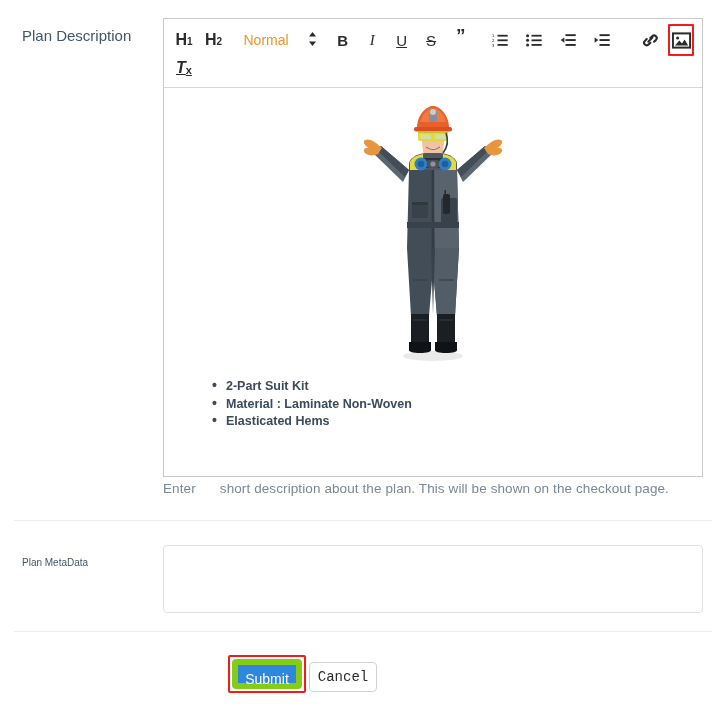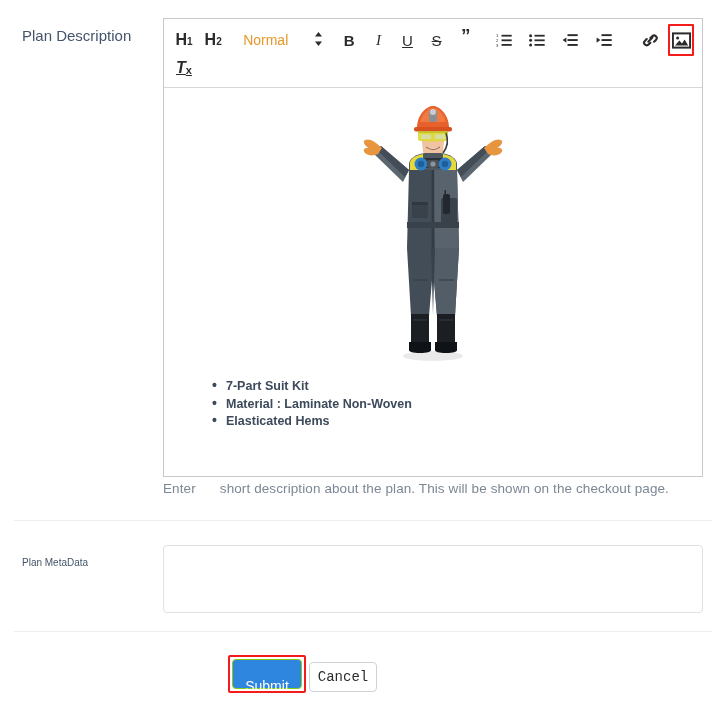--- a/index.html
+++ b/index.html
@@ -41,21 +41,21 @@
     color:#2b2b2b; background:transparent; border:none;
     font-size:15px; line-height:1; cursor:pointer;
     font-family:"Liberation Sans", sans-serif;
   }
   .tb-btn svg { display:block; }
 
   .h-btn { font-weight:700; font-size:16px; letter-spacing:0; }
   .h-btn sub { font-size:10px; font-weight:700; vertical-align:baseline; position:relative; top:2px; }
 
   .tb-select {
-    display:flex; align-items:center; gap:26px;
+    display:flex; align-items:center; gap:19px;
     margin-left:18px; margin-right:14px;
     font-size:14px; color:#e8972a; cursor:pointer;
   }
   .tb-caret { color:#2b2b2b; font-size:12px; line-height:1; }
 
   .tb-gap-sm { width:11px; }
   .tb-gap-md { width:20px; }
   .tb-gap-lg { width:30px; }
 
   .tx-btn { font-size:16px; font-weight:600; font-style:italic;
@@ -110,23 +110,23 @@
   
   .btn-bar { position:absolute; left:0; top:650px; width:726px; height:52px; }
 
   .submit-hl {
     position:absolute; left:228px; top:5px;
     border:2px solid #f41b1b; padding:2px; border-radius:2px;
     display:inline-block;
   }
   .btn-submit {
     display:block; width:70px; height:30px;
-    background:#2e86de; border:1px solid #84cc16; border-radius:4px;
+    background:#2e86de; border:6px solid #84cc16; border-radius:4px;
     color:#ffffff; font-size:14px; line-height:28px; text-align:center;
-    font-family:"Liberation Sans", sans-serif; cursor:pointer; padding:12px;
+    font-family:"Liberation Sans", sans-serif; cursor:pointer; padding:0;
   }
   .btn-cancel {
     position:absolute; left:309px; top:12px;
     width:68px; height:30px;
     background:#ffffff; border:1px solid #cfd3d8; border-radius:4px;
     color:#2b2b2b; font-size:14px; line-height:28px; text-align:center;
     font-family:Liberation Mono, monospace; cursor:pointer; padding:0;
   }
 </style>
 </head>
@@ -350,21 +350,21 @@
 
           <path d="M48 216 L66 216 L66 244 C66 249 62 251 57 251 C52 251 48 249 48 244 Z" fill="#1b1f24"></path>
           <path d="M74 216 L92 216 L92 244 C92 249 88 251 83 251 C78 251 74 249 74 244 Z" fill="#1b1f24"></path>
           <path d="M46 244 L68 244 L68 252 C68 254 64 255 57 255 C50 255 46 254 46 252 Z" fill="#0f1317"></path>
           <path d="M72 244 L94 244 L94 252 C94 254 90 255 83 255 C76 255 72 254 72 252 Z" fill="#0f1317"></path>
           <path d="M50 222 L64 222" stroke="#31373d" stroke-width="1.2"></path>
           <path d="M76 222 L90 222" stroke="#31373d" stroke-width="1.2"></path>
         </svg>
 
         <ul class="desc-list">
-          <li>7-Part Suit Kit</li>
+          <li>2-Part Suit Kit</li>
           <li>Material : Laminate Non-Woven</li>
           <li>Elasticated Hems</li>
         </ul>
 
       </div>
     </div>
 
     <div class="help-text">
       <span>Enter</span><span class="help-gap"></span><span>short description about the plan. This will be shown on the checkout page.</span>
     </div>

